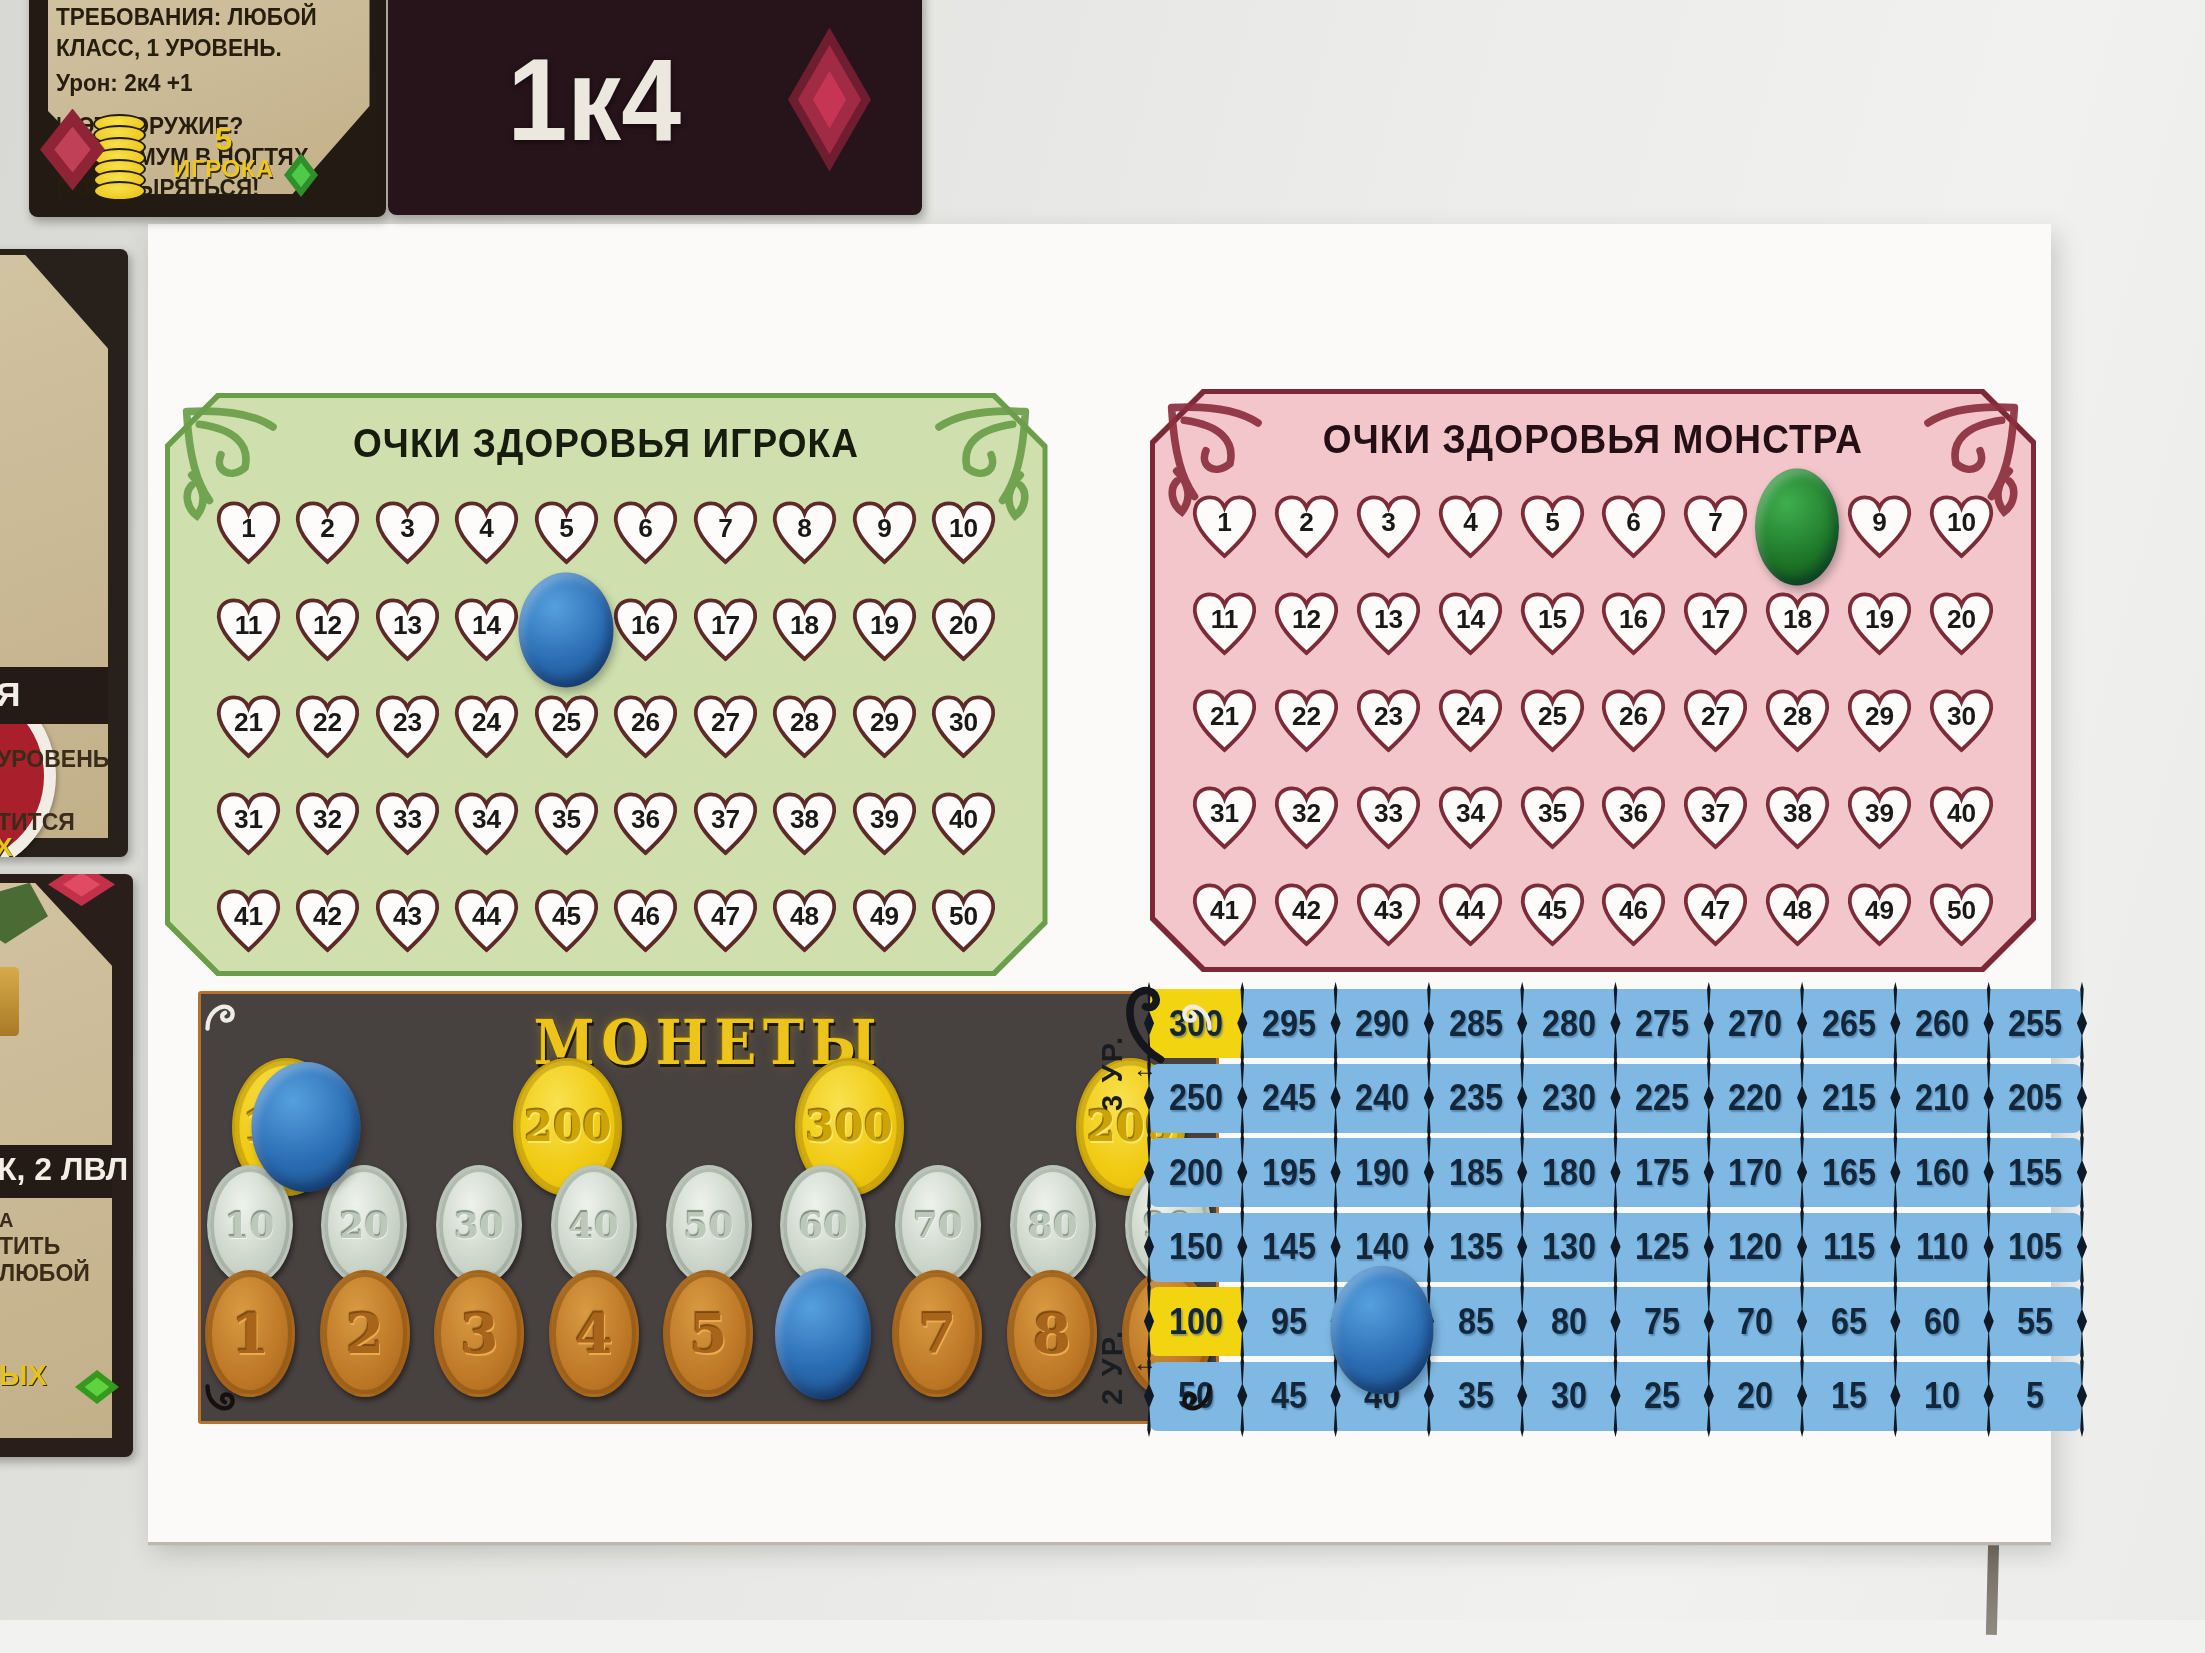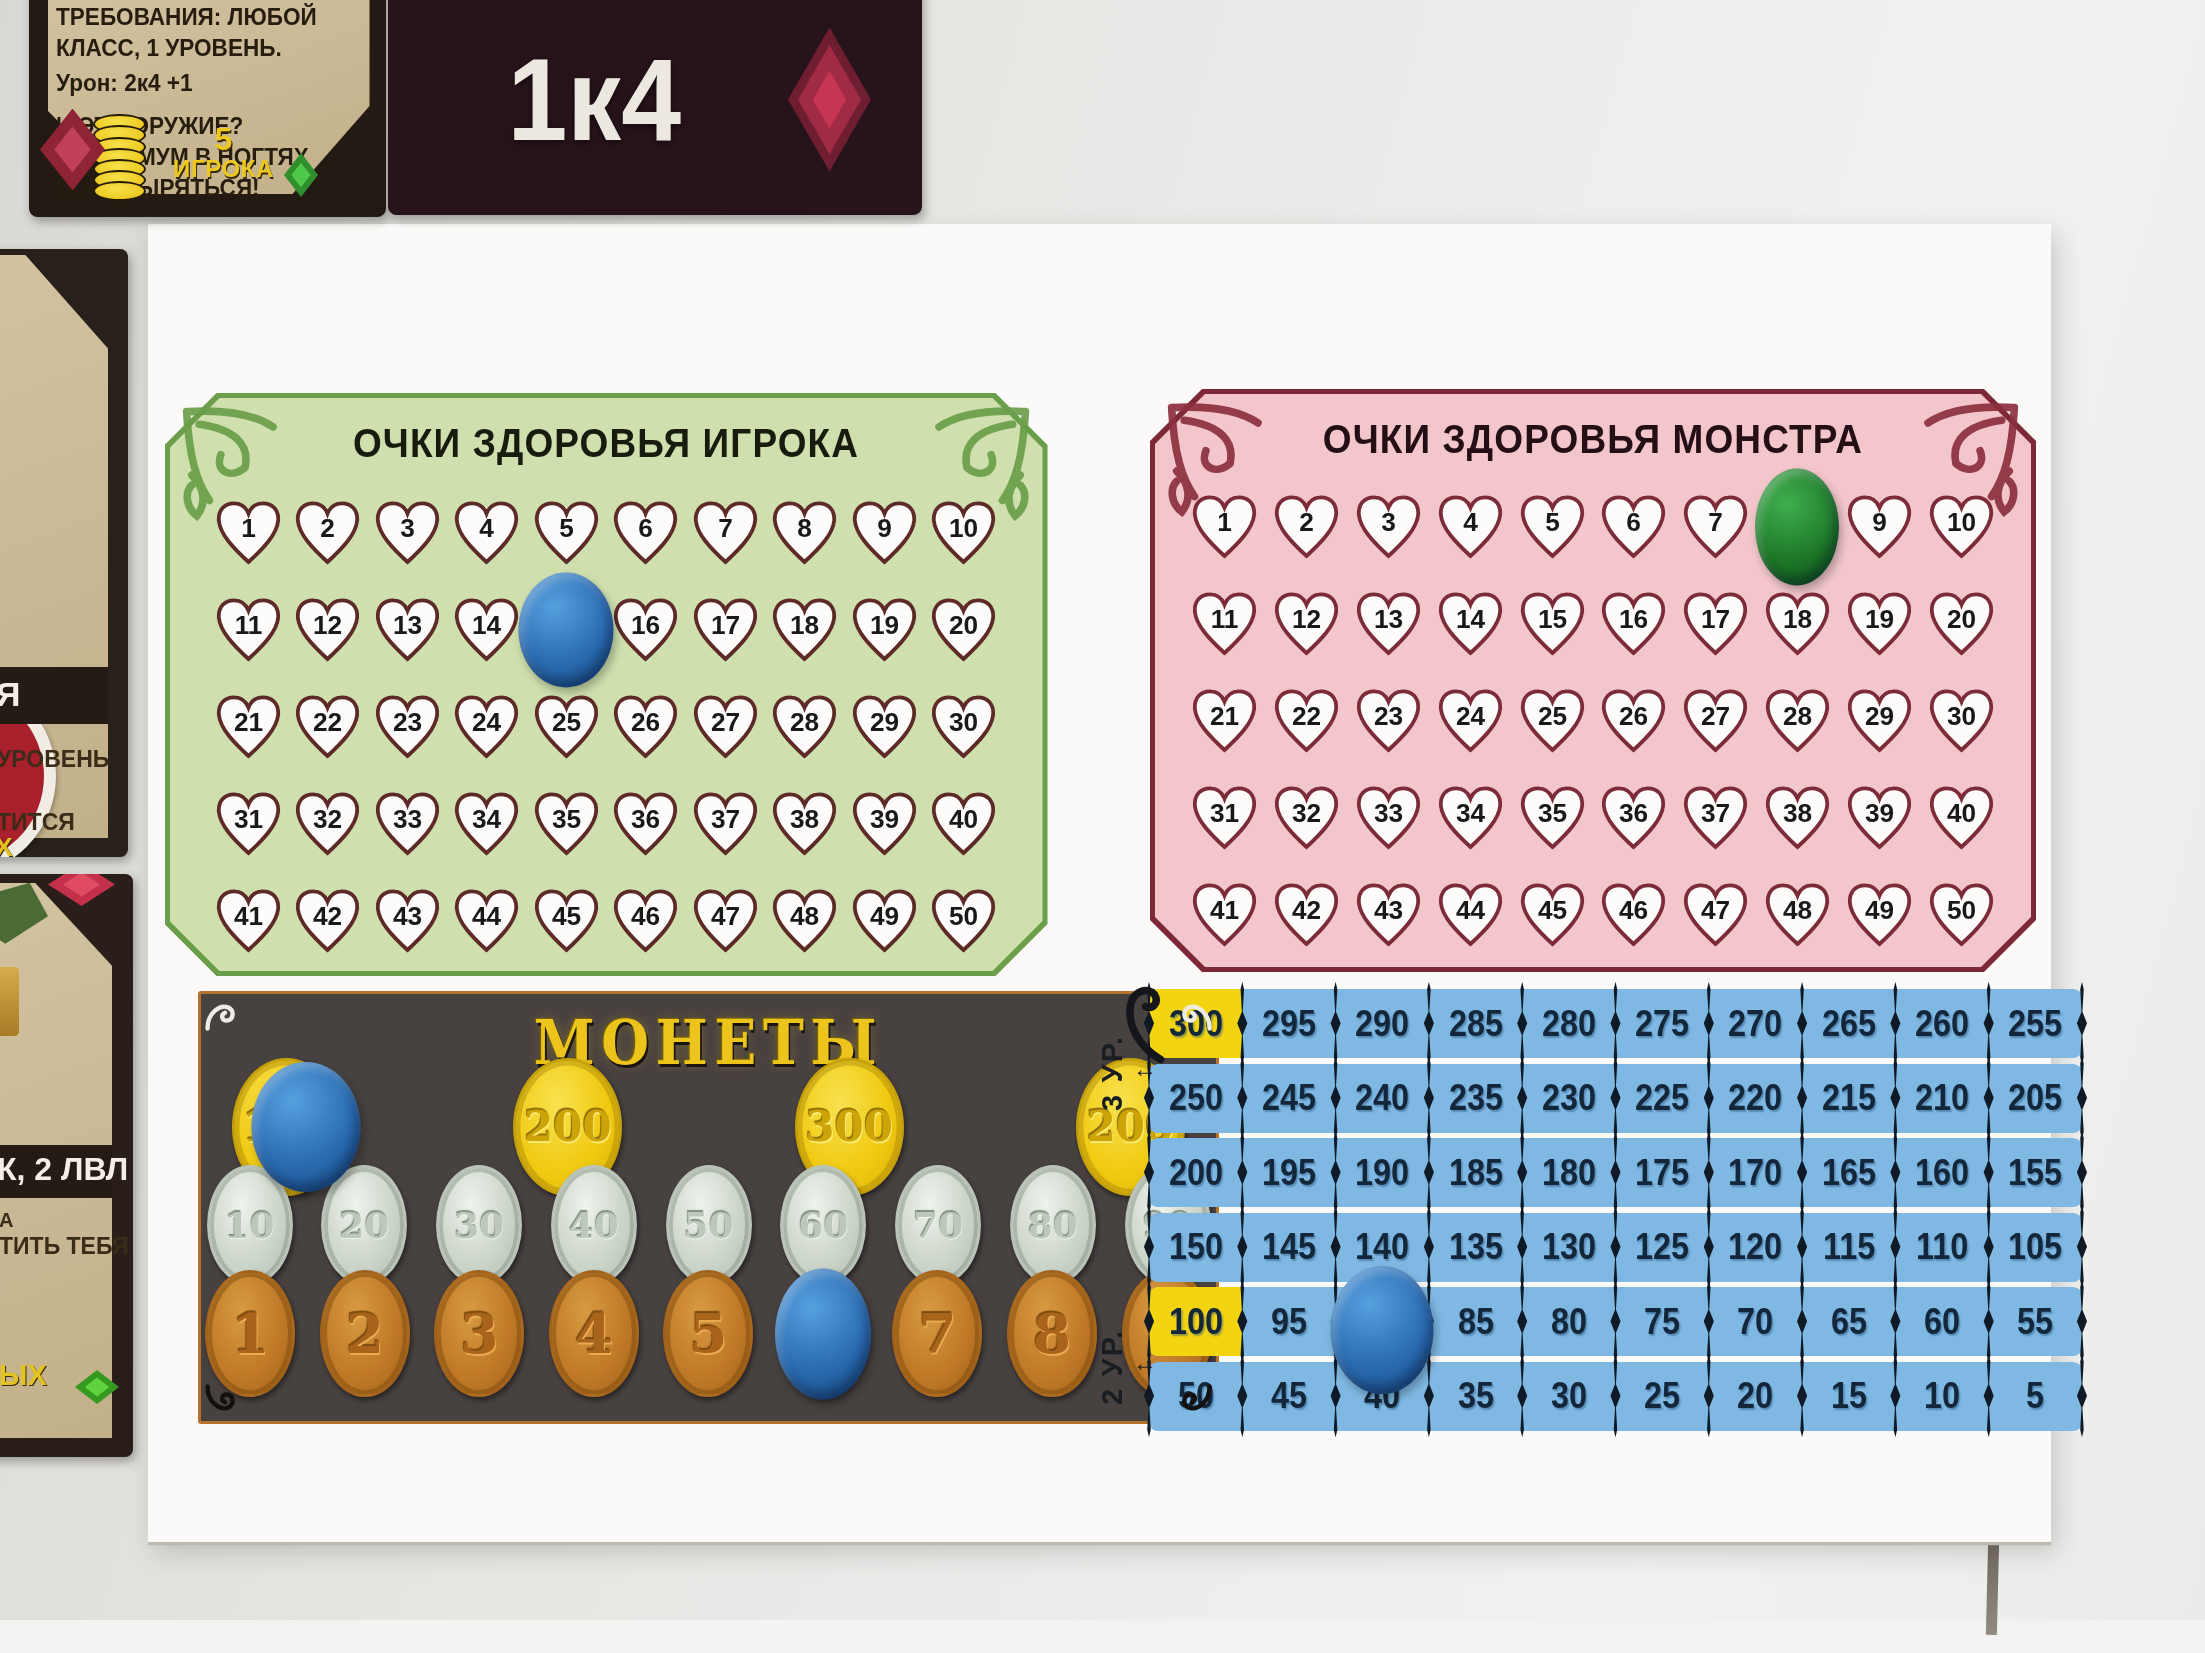--- a/index.html
+++ b/index.html
@@ -216,21 +216,21 @@
 <div class="card side-card" id="left-card-bottom">
   <div class="inner"></div>
   <div class="art-green"></div>
   <div class="art-gold"></div>
   <div class="diamond red-d">
       <div class="in"></div>
     </div>
   <div class="dark-band"></div>
   <div class="frag white f1">К, 2 ЛВЛ</div>
   <div class="frag dark f2">А</div>
-  <div class="frag dark f3">ТИТЬ ТЕБЯ</div>
+  <div class="frag dark f3">ТИТЬ ЛЮБОЙ</div>
   <div class="frag gold f4">ЫХ</div>
   <div class="diamond green-d">
       <div class="in"></div>
     </div>
 </div>
 
 <div class="board">
 
   <section class="panel green">
     <div class="octa-border"></div>

